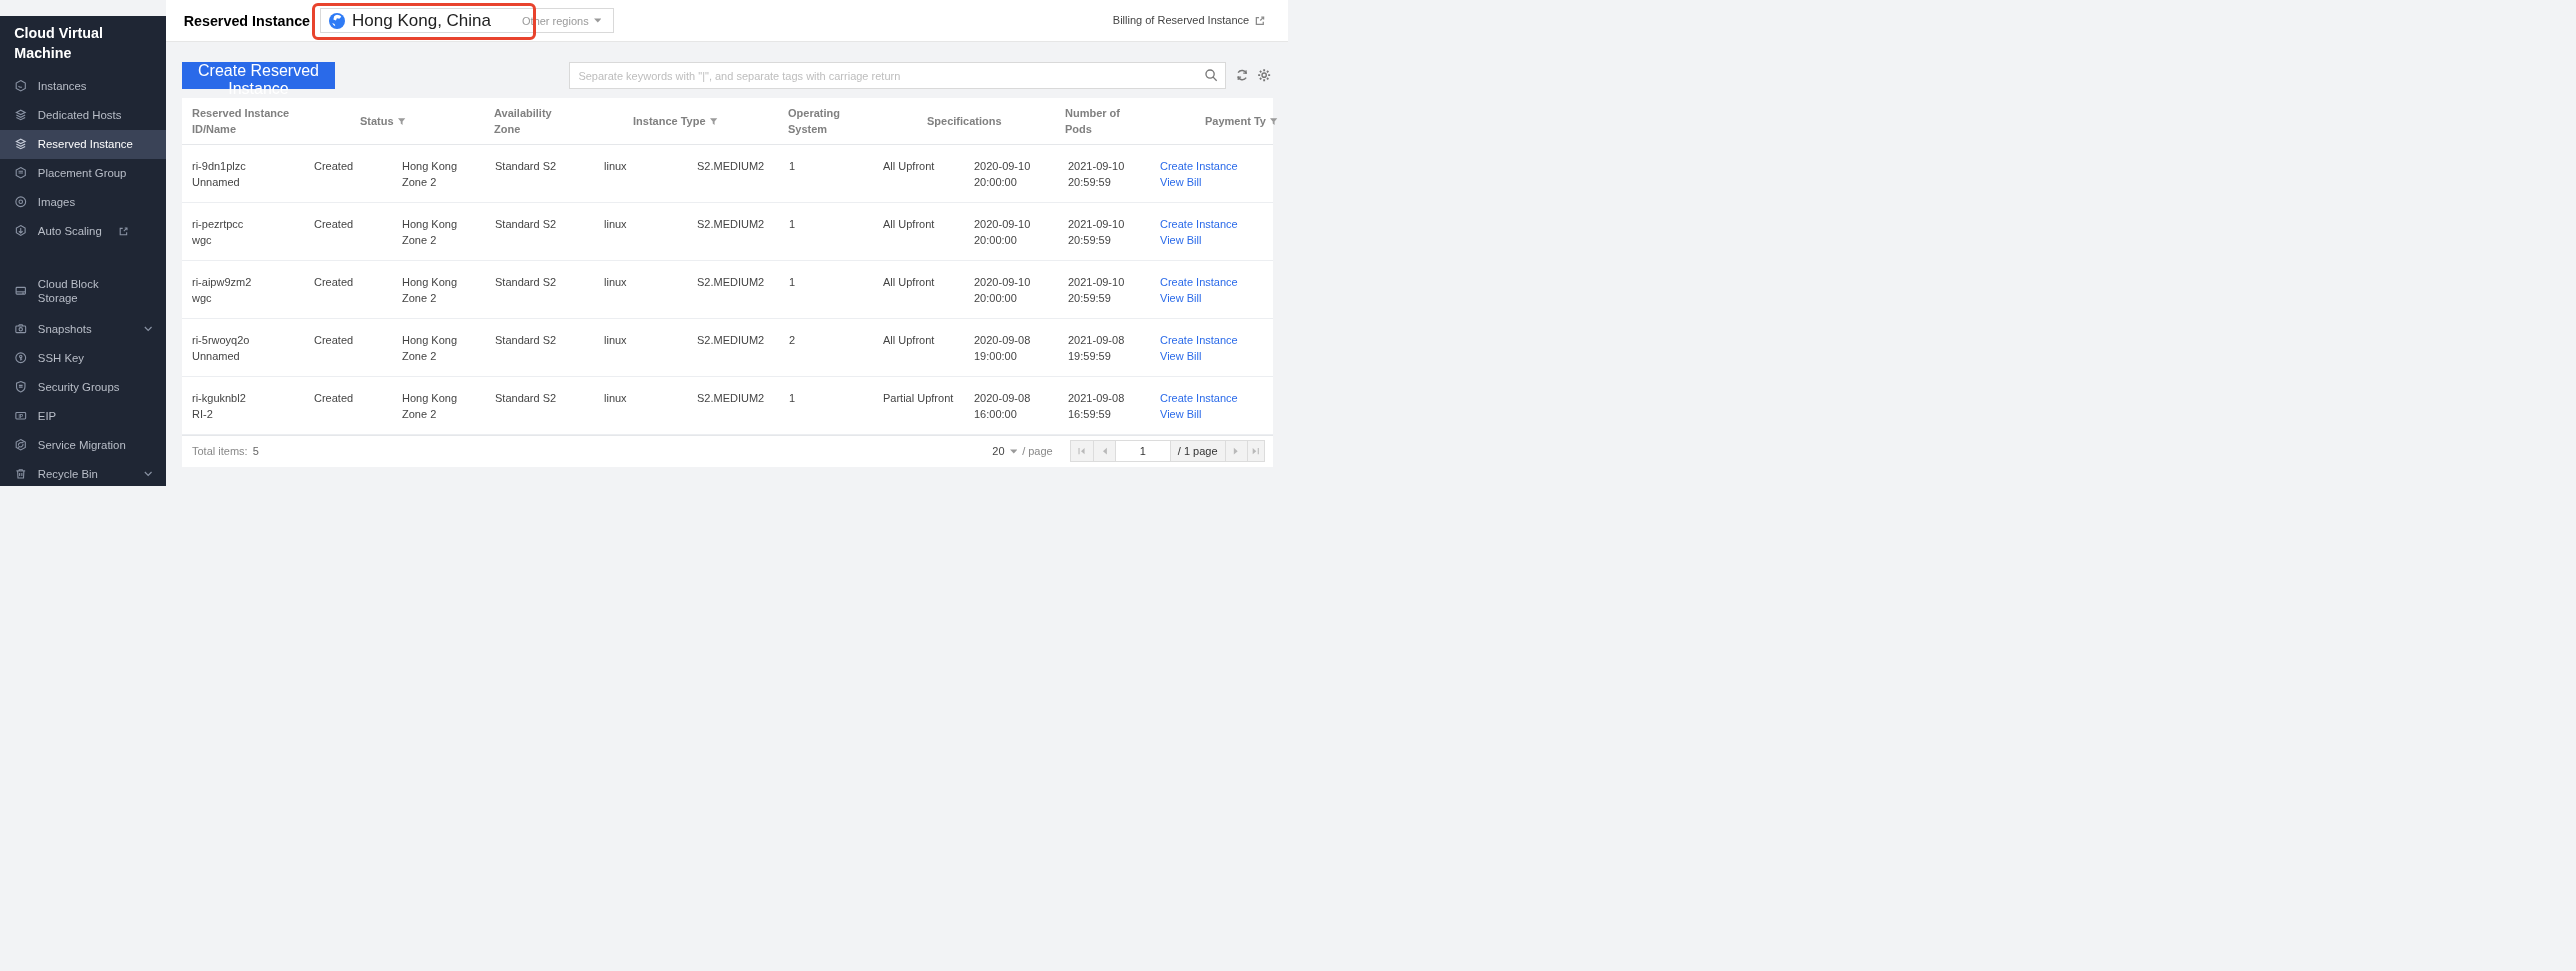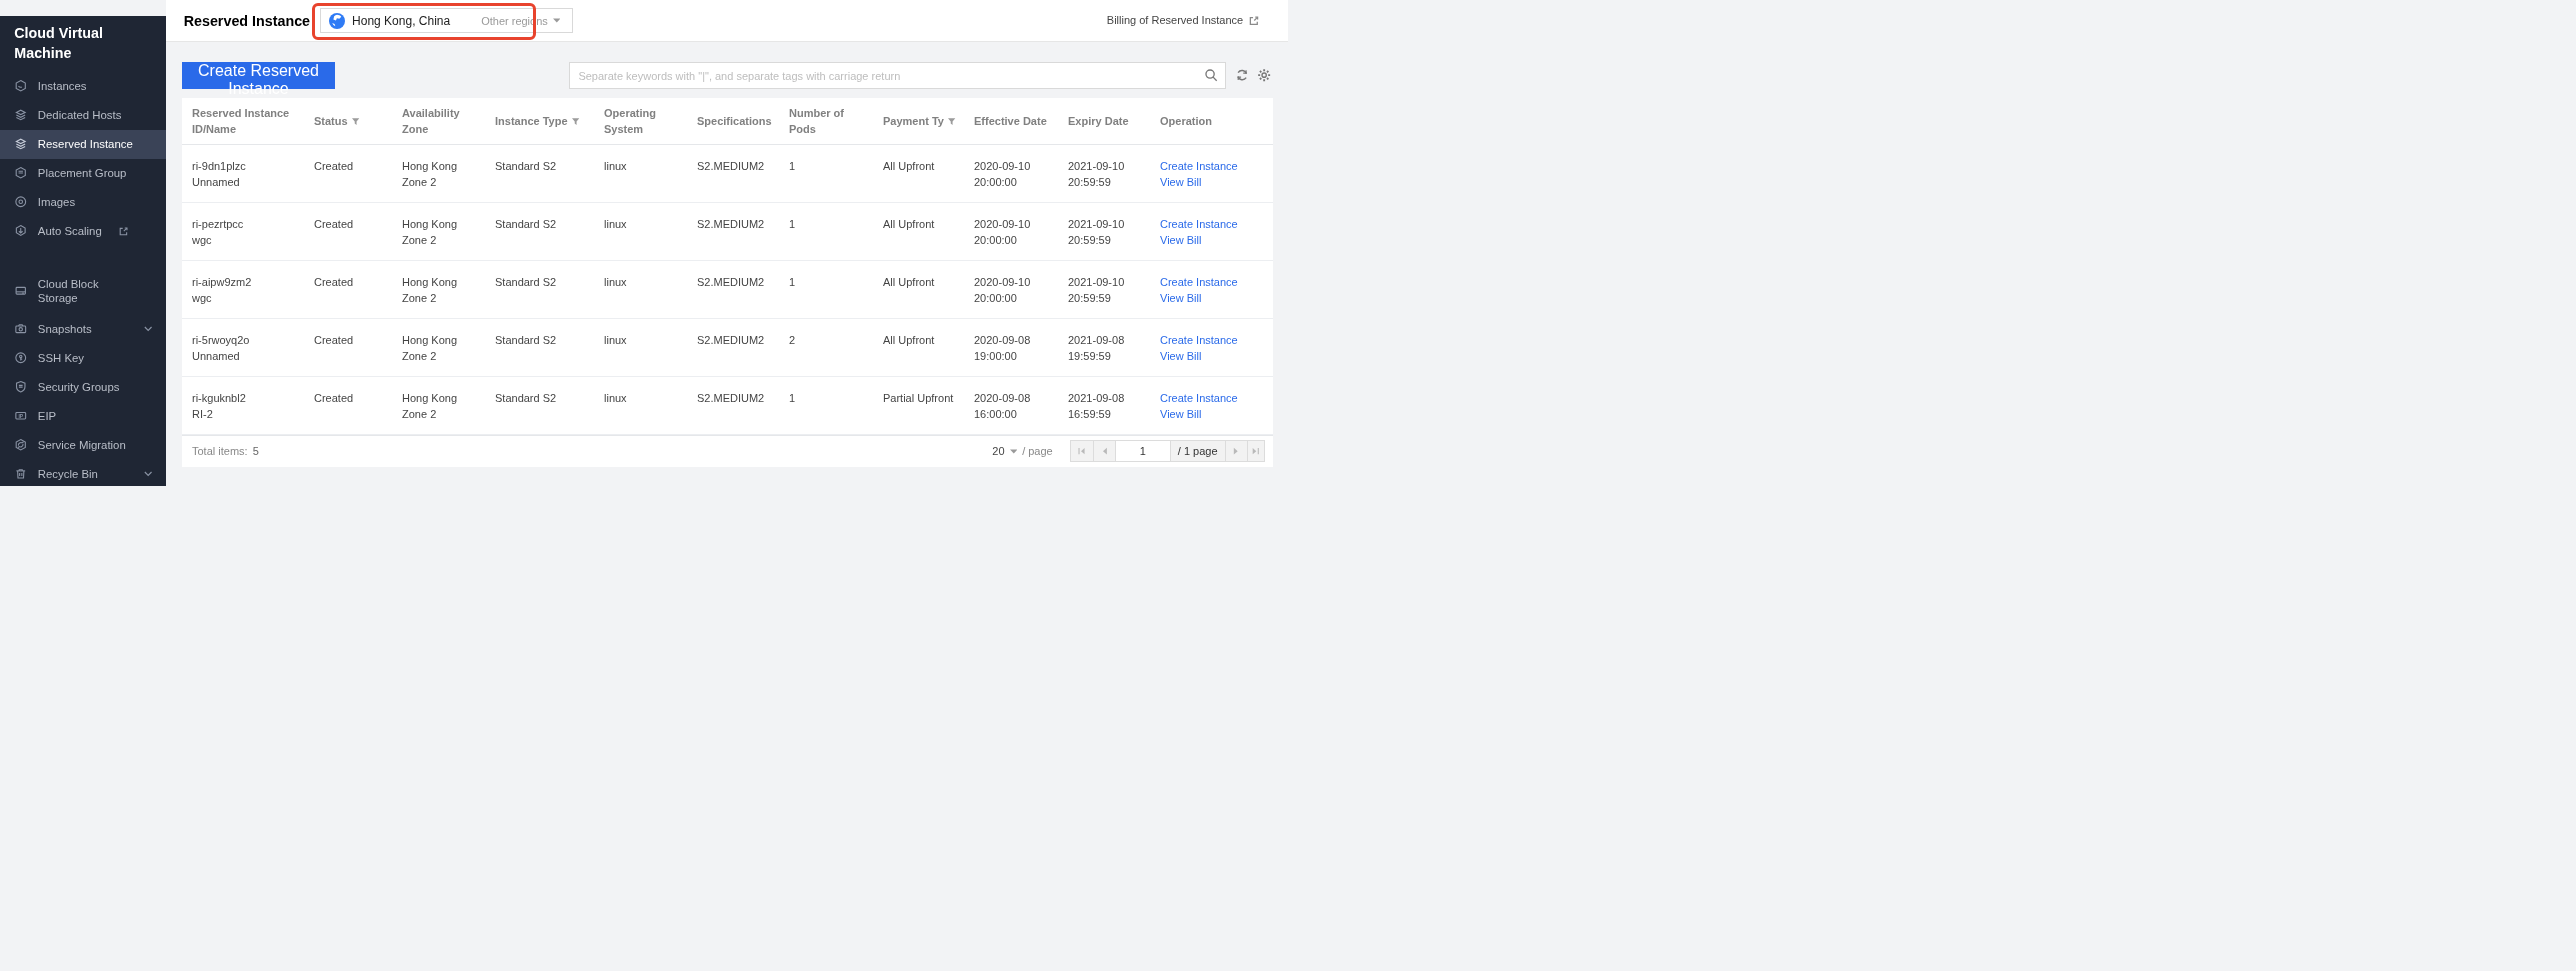--- a/index.html
+++ b/index.html
@@ -24,26 +24,26 @@
   .ext { margin-left:6.7px; color:#8a93a4; display:inline-flex; }
 
   
   .topbar { position:absolute; left:166px; top:0; right:0; height:42px;
     background:#fff; border-bottom:0.8px solid #e6e6e6; z-index:2; }
   .page-title { position:absolute; left:17.7px; top:12.6px; font-size:14.3px;
     font-weight:bold; color:#000; }
   .region-box { position:absolute; left:154px; top:8.4px; height:25px;
     background:#fff; border:0.8px solid #d9d9d9; display:flex; align-items:center;
     padding:0 11.8px 0 8.4px; cursor:pointer; }
-  .region-current { margin-left:6.7px; font-size:12px; color:#222; }
+  .region-current { margin-left:6.7px; font-size:17px; color:#222; }
   .region-other { margin-left:31px; font-size:11px; color:#9a9a9a; }
   .region-caret { margin-left:5px; display:inline-flex; }
   .region-annotation { position:absolute; left:146px; top:2.5px; width:224px; height:37px;
     border:3.4px solid #e8432d; border-radius:5.9px; pointer-events:none; z-index:5; }
-  .billing-link { position:absolute; right:28px; top:14.3px; font-size:11px;
+  .billing-link { position:absolute; right:22px; top:14.3px; font-size:11px;
     color:#444; display:flex; align-items:flex-end; gap:5px; cursor:pointer; }
   .billing-link .ext2 { color:#8a8a8a; display:inline-flex; }
 
   
   .content { position:absolute; left:166px; top:42px; right:0; bottom:0; background:#f2f3f5; }
   .create-btn { position:absolute; left:16px; top:20px; width:153px; height:27px;
     background:#2a6ae9; color:#fff; border:none; font-size:16px; cursor:pointer;
     font-family:"Liberation Sans", sans-serif; }
   .search-wrap { position:absolute; left:403px; top:20px; width:657px; height:27px; }
   .search-input { width:100%; height:100%; border:0.8px solid #d9d9d9; background:#fff;
@@ -52,21 +52,21 @@
   .search-input::placeholder { color:#bdbdbd; }
   .search-icon { position:absolute; right:7.6px; top:5.9px; color:#777; cursor:pointer; }
   .tool-icon { position:absolute; top:26px; color:#777; cursor:pointer; }
   .tool-refresh { left:1069px; }
   .tool-gear { left:1091px; }
 
   
   .panel { position:absolute; left:16px; top:56px; width:1091px; height:369px; background:#fff; }
   .trow { display:grid; padding-left:10px;
     grid-template-columns:122px 88px 93px 109px 93px 92px 94px 91px 94px 92px 1fr; }
-  .thead { height:47px; align-items:center; border-bottom:0.8px solid #e5e7ea; }
+  .thead { height:47px; align-items:center; border-bottom:0.8px solid #e5e7ea;gap:46px; }
   .th { font-size:11px; font-weight:600; color:#808080; line-height:16px;
     padding-right:11.8px; display:block; }
   .th .funnel { display:inline-block; vertical-align:-0.8px; margin-left:3.4px; cursor:pointer; }
   .tbody-row { height:58px; border-bottom:0.8px solid #eceef1; align-items:start; }
   .td { font-size:11px; color:#444; line-height:16px; padding:12.6px 11.8px 0 0; }
   .td .sub { display:block; }
   .zone-cell { max-width:72px; }
   .oplink { display:block; color:#2a6ae9; cursor:pointer; }
   .oplink + .oplink { margin-top:0.8px; }
 

